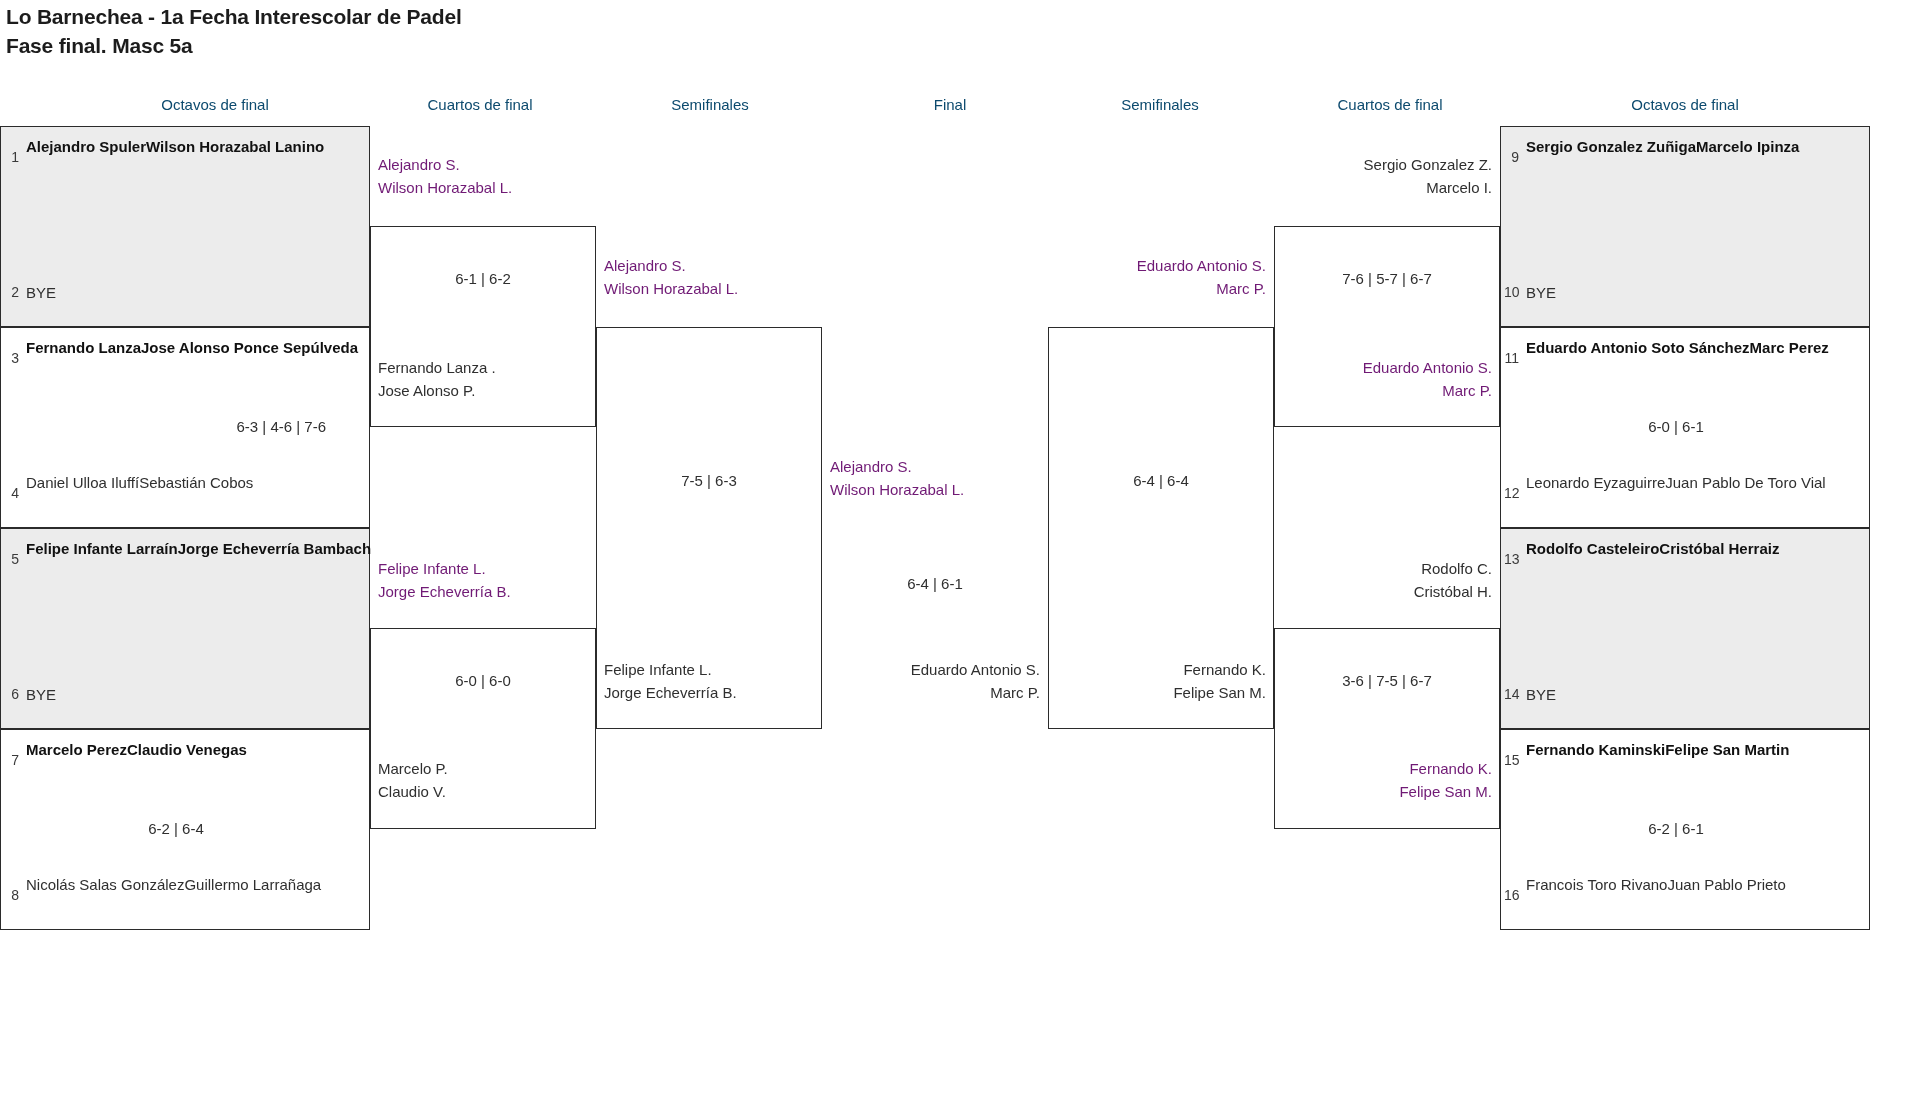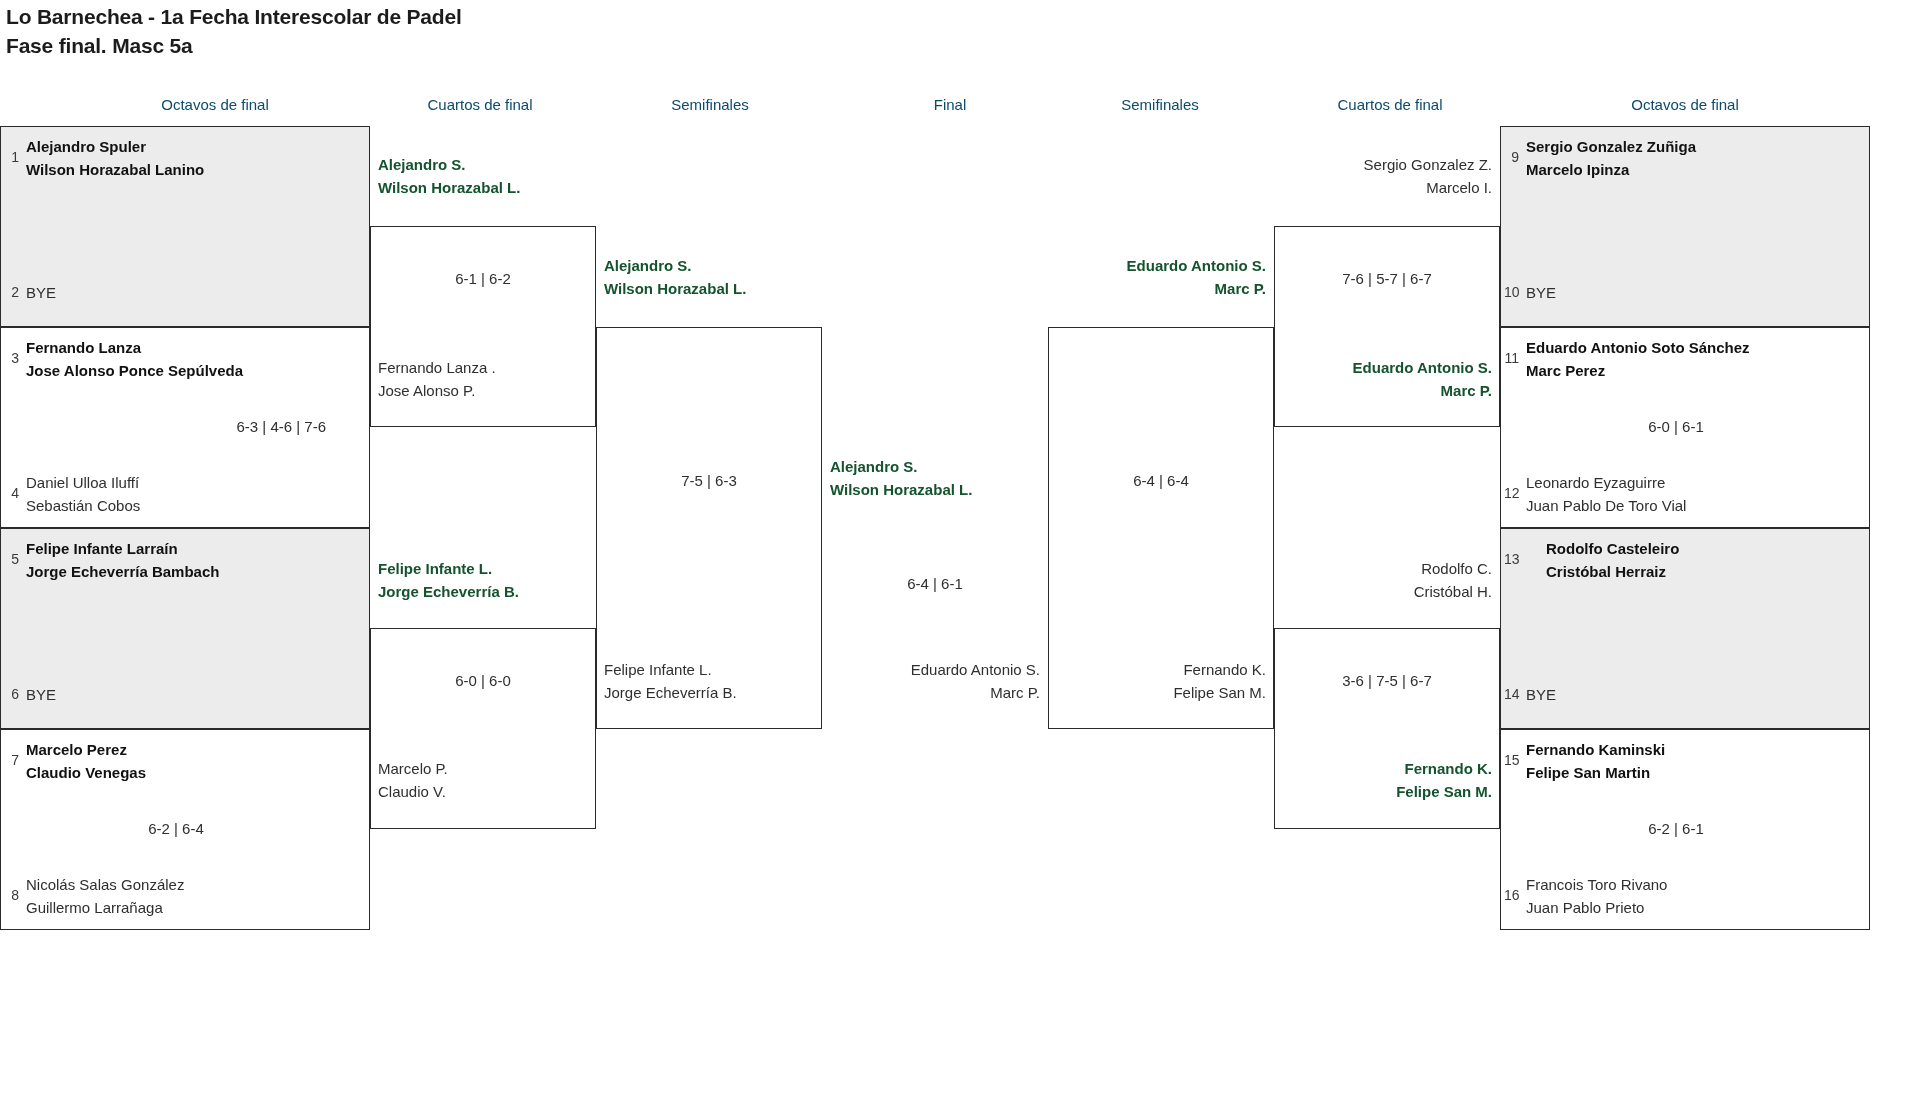--- a/index.html
+++ b/index.html
@@ -41,32 +41,32 @@
 
   
   .entry {
     position: absolute; display: flex; align-items: flex-start;
     font-size: 15px; line-height: 23px; white-space: nowrap;
   }
   .entry .seed {
     font-size: 14px; color: #3a3a3a; width: 22px; flex: 0 0 22px;
     text-align: right; padding-right: 7px; padding-top: 11px;
   }
-  .entry .names { display: flex; flex-direction: column; }
+  .entry .names { display: flex; }
   .entry.winner .names { font-weight: 700; color: #111; }
   .entry.loser .names { font-weight: 400; color: #2f2f2f; }
   .entry.bye .names { font-weight: 400; color: #2f2f2f; }
   .entry.bye .seed { padding-top: 0; }
   .entry.bye { align-items: center; }
 
   
   .pair {
     position: absolute; font-size: 15px; line-height: 23px; white-space: nowrap;
   }
-  .pair.winner { font-weight: 700; color: #14532d; }
+  .pair.winner { font-weight: 400; color: #701a75; }
   .pair.loser { font-weight: 400; color: #2f2f2f; }
   .pair.ralign { text-align: right; }
 
   .score {
     position: absolute; font-size: 15px; color: #2f2f2f;
     white-space: nowrap; font-weight: 400;
   }
   .score.center { text-align: center; }
 </style>
 </head>
@@ -263,21 +263,21 @@
   </div>
   <div class="score center" style="left:1526px;top:418px;width:300px;">6-0 | 6-1</div>
   <div class="entry loser" style="left:1504px;top:471px;">
     <span class="seed">12</span>
     <span class="names">
       <span>Leonardo Eyzaguirre</span>
       <span>Juan Pablo De Toro Vial</span>
     </span>
   </div>
 
-  <div class="entry winner" style="left:1504px;top:537px;gap:20px;">
+  <div class="entry winner" style="left:1504px;top:537px;">
     <span class="seed">13</span>
     <span class="names">
       <span>Rodolfo Casteleiro</span>
       <span>Cristóbal Herraiz</span>
     </span>
   </div>
   <div class="entry bye" style="left:1504px;top:683px;">
     <span class="seed">14</span>
     <span class="names">
       <span>BYE</span>

